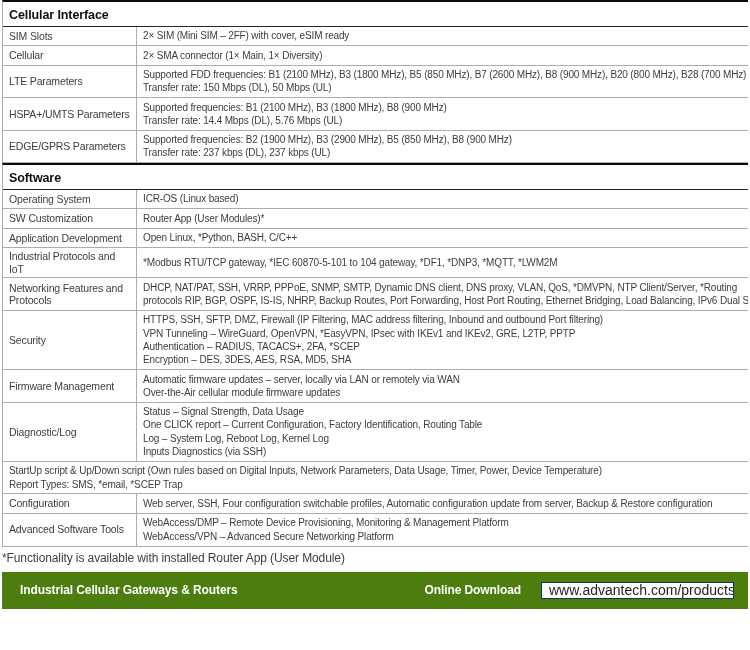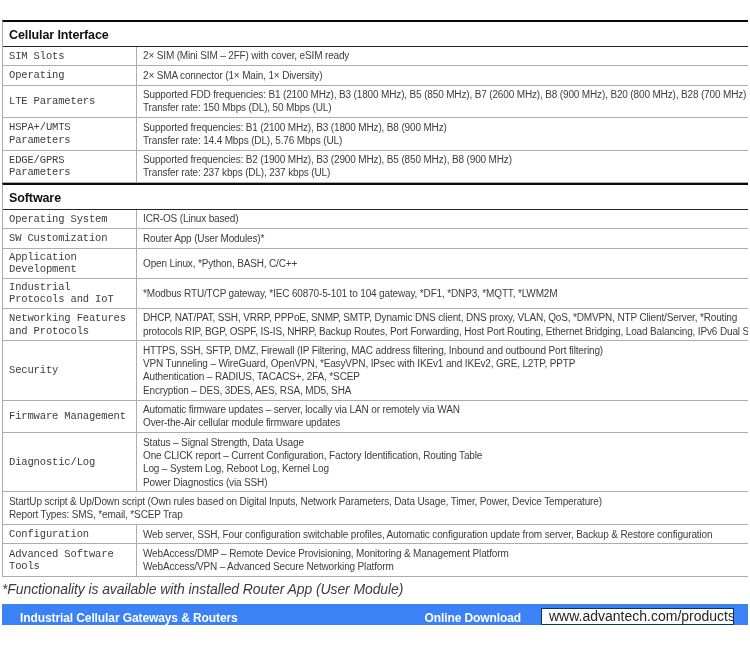--- a/index.html
+++ b/index.html
@@ -4,21 +4,21 @@
 <style>
   * { box-sizing: border-box; }
   html, body { margin: 0; padding: 0; }
   body {
     width: 750px; height: 650px;
     background: #ffffff;
     font-family: "Liberation Sans", "DejaVu Sans", sans-serif;
     overflow: hidden;
     position: relative;
   }
-  .page { padding-top: 20px; }
+  .page { padding-top: 0; }
 
   .spec-table {
     margin-left: 2px;
     width: 746px;
     border-top: 2px solid #0a0a0a;
     border-left: 1px solid #ababab;
     overflow: hidden;
     background: #fff;
   }
   .section-header {
@@ -41,21 +41,20 @@
     flex: 0 0 134px;
     width: 134px;
     display: flex;
     align-items: center;
     border-right: 1px solid #adadad;
     padding: 2px 4px 2px 6px;
     font-size: 10.5px;
     line-height: 12.5px;
     letter-spacing: -0.15px;
     color: #3d3d3d;
-    font-family: Liberation Mono, monospace;
   }
   .spec-row .value {
     flex: 1 1 auto;
     min-width: 0;
     overflow: hidden;
     padding: 2.5px 0 2.5px 6px;
     display: flex;
     flex-direction: column;
     justify-content: center;
   }
@@ -63,33 +62,32 @@
     white-space: nowrap;
     font-size: 10px;
     line-height: 13.3px;
     letter-spacing: -0.15px;
     color: #3d3d3d;
   }
   .software-table { }
 
   .footnote {
     margin: 4px 0 0 2px;
-    font-size: 14px;
+    font-size: 12px;
     letter-spacing: -0.1px;
     color: #3d3d3d;
-    font-style: italic;
   }
 
   .footer-bar {
     margin: 7px 0 0 2px;
     width: 746px;
-    height: 21px;
-    background: #3b82f6;
-    display: flex;
-    align-items: flex-end;
+    height: 37px;
+    background: #4d7c0f;
+    display: flex;
+    align-items: center;
   }
   .footer-title {
     color: #ffffff;
     font-weight: bold;
     font-size: 12px;
     letter-spacing: -0.1px;
     margin-left: 18px;
     white-space: nowrap;
   }
   .online-label {
@@ -125,21 +123,21 @@
     </div>
 
     <div class="spec-row">
       <div class="label">SIM Slots</div>
       <div class="value">
         <div class="line">2× SIM (Mini SIM – 2FF) with cover, eSIM ready</div>
       </div>
     </div>
 
     <div class="spec-row">
-      <div class="label">Operating</div>
+      <div class="label">Cellular</div>
       <div class="value">
         <div class="line">2× SMA connector (1× Main, 1× Diversity)</div>
       </div>
     </div>
 
     <div class="spec-row">
       <div class="label">LTE Parameters</div>
       <div class="value">
         <div class="line">Supported FDD frequencies: B1 (2100 MHz), B3 (1800 MHz), B5 (850 MHz), B7 (2600 MHz), B8 (900 MHz), B20 (800 MHz), B28 (700 MHz)</div>
         <div class="line">Transfer rate: 150 Mbps (DL), 50 Mbps (UL)</div>
@@ -221,21 +219,21 @@
         <div class="line">Over-the-Air cellular module firmware updates</div>
       </div>
     </div>
 
     <div class="spec-row">
       <div class="label">Diagnostic/Log</div>
       <div class="value">
         <div class="line">Status – Signal Strength, Data Usage</div>
         <div class="line">One CLICK report – Current Configuration, Factory Identification, Routing Table</div>
         <div class="line">Log – System Log, Reboot Log, Kernel Log</div>
-        <div class="line">Power Diagnostics (via SSH)</div>
+        <div class="line">Inputs Diagnostics (via SSH)</div>
       </div>
     </div>
 
     <div class="spec-row">
       <div class="value">
         <div class="line">StartUp script &amp; Up/Down script (Own rules based on Digital Inputs, Network Parameters, Data Usage, Timer, Power, Device Temperature)</div>
         <div class="line">Report Types: SMS, *email, *SCEP Trap</div>
       </div>
     </div>
 

